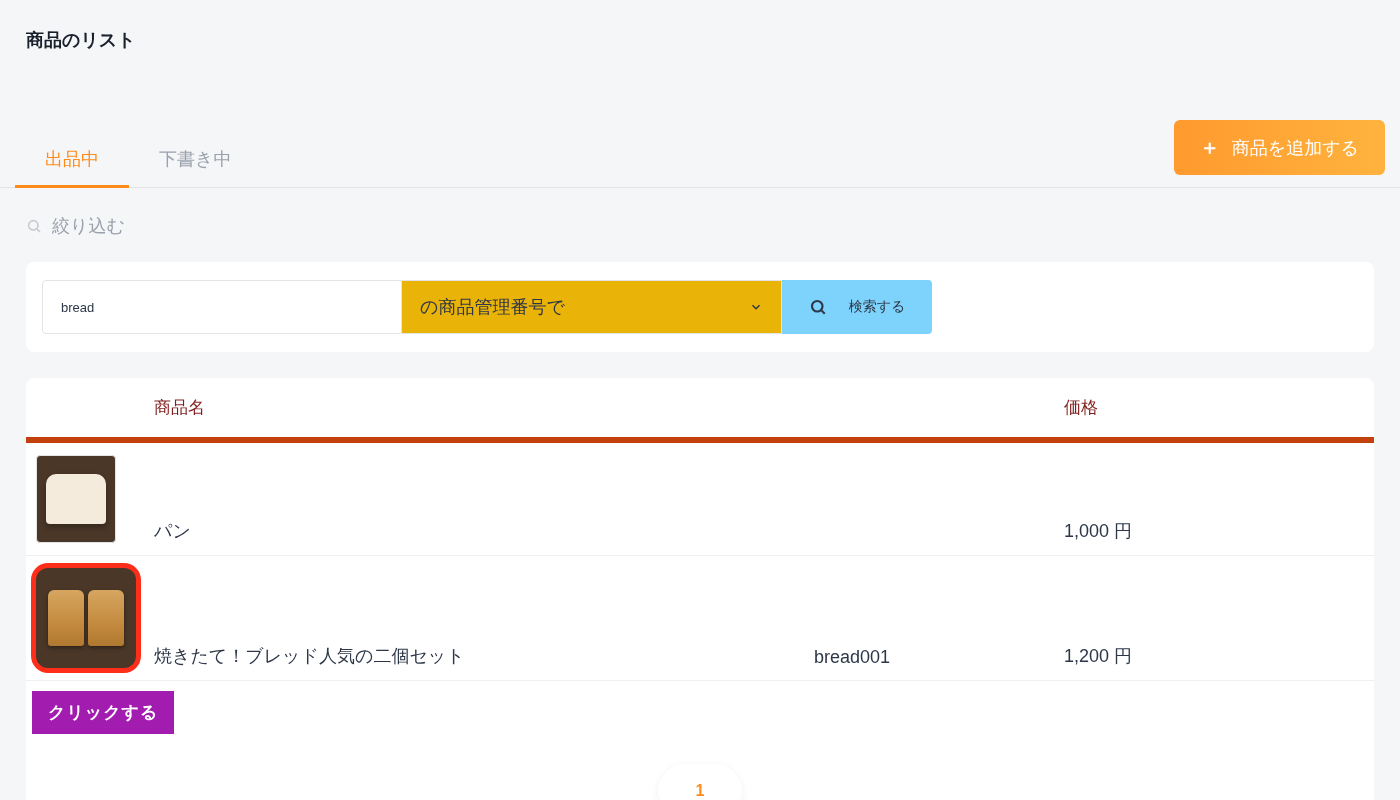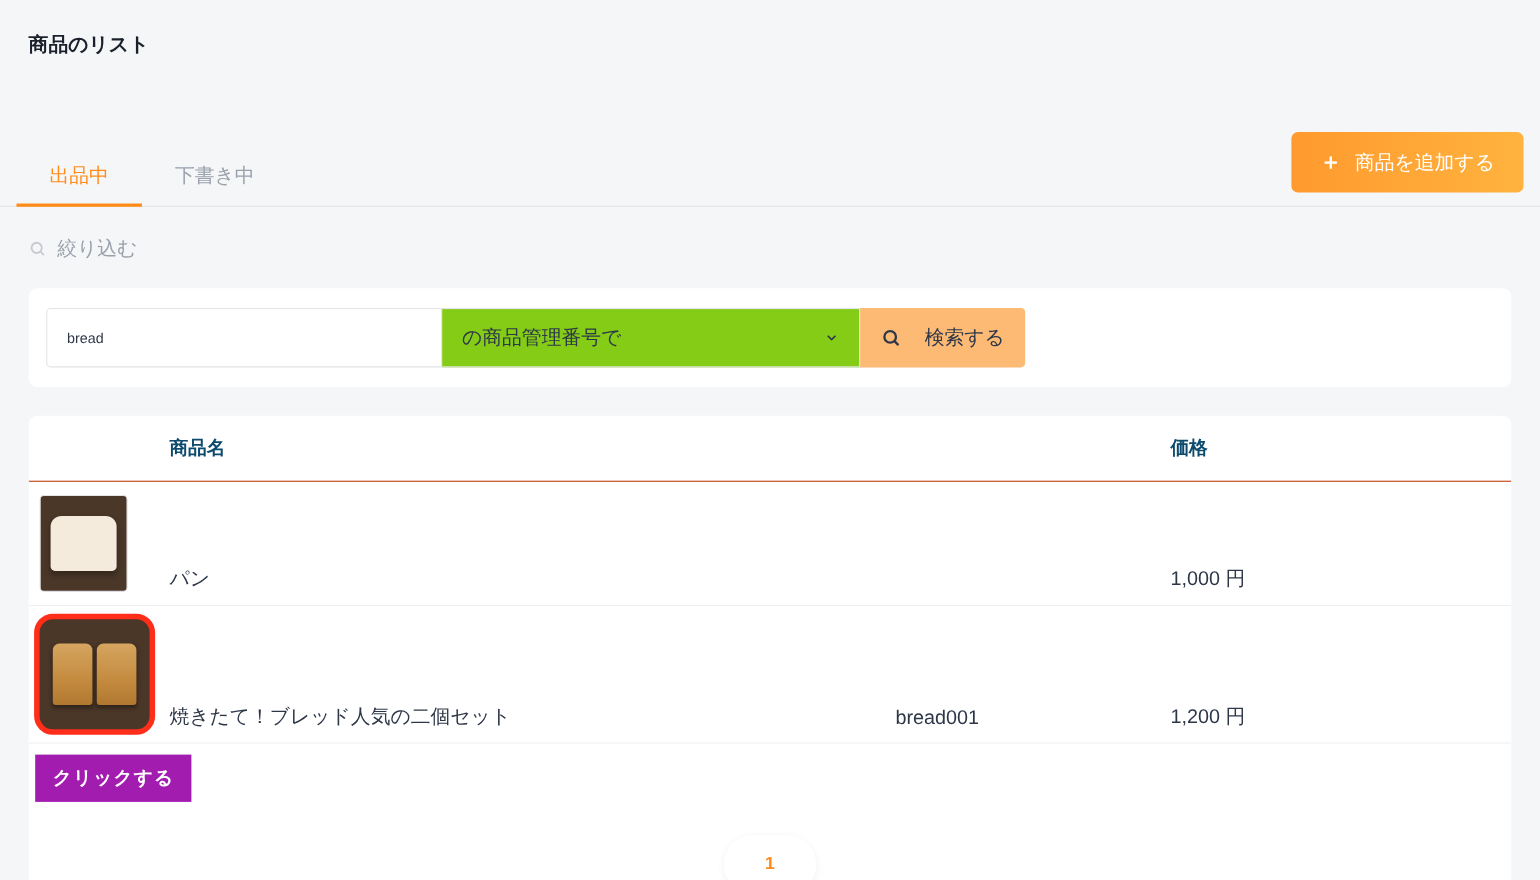--- a/index.html
+++ b/index.html
@@ -102,55 +102,54 @@
       flex: 0 0 380px;
       border: 1px solid #e2e4e8;
       border-left: none;
       padding: 14px 18px;
       font-size: 18px;
       color: #2d3748;
       display: flex;
       align-items: center;
       justify-content: space-between;
       cursor: pointer;
-      background: #84cc16;
+      background: #eab308;
     }
     .chevron-down {
       width: 14px;
       height: 14px;
     }
     .search-button {
       flex: 0 0 150px;
-      background: #fdba74;
+      background: #7dd3fc;
       border: none;
       display: flex;
       align-items: center;
       justify-content: center;
       gap: 22px;
-      font-size: 18px;
+      font-size: 14px;
       color: #2d3748;
       cursor: pointer;
       border-radius: 0 4px 4px 0;
     }
     .search-icon {
       width: 18px;
       height: 18px;
     }
     .table-panel {
       background: white;
       border-radius: 8px;
       overflow: hidden;
     }
     .table-header {
       display: flex;
       padding: 18px 10px;
-      color: #0c4a6e;
+      color: #7f1d1d;
       font-size: 17px;
-      border-bottom: 1px solid #c2410c;
-      font-weight: bold;
+      border-bottom: 6px solid #c2410c;
     }
     .col-thumb { flex: 0 0 118px; }
     .col-name { flex: 1 1 auto; }
     .col-code { flex: 0 0 250px; }
     .col-price { flex: 0 0 300px; }
     .table-row {
       display: flex;
       align-items: flex-end;
       padding: 12px 10px;
       border-bottom: 1px solid #edf0f3;

